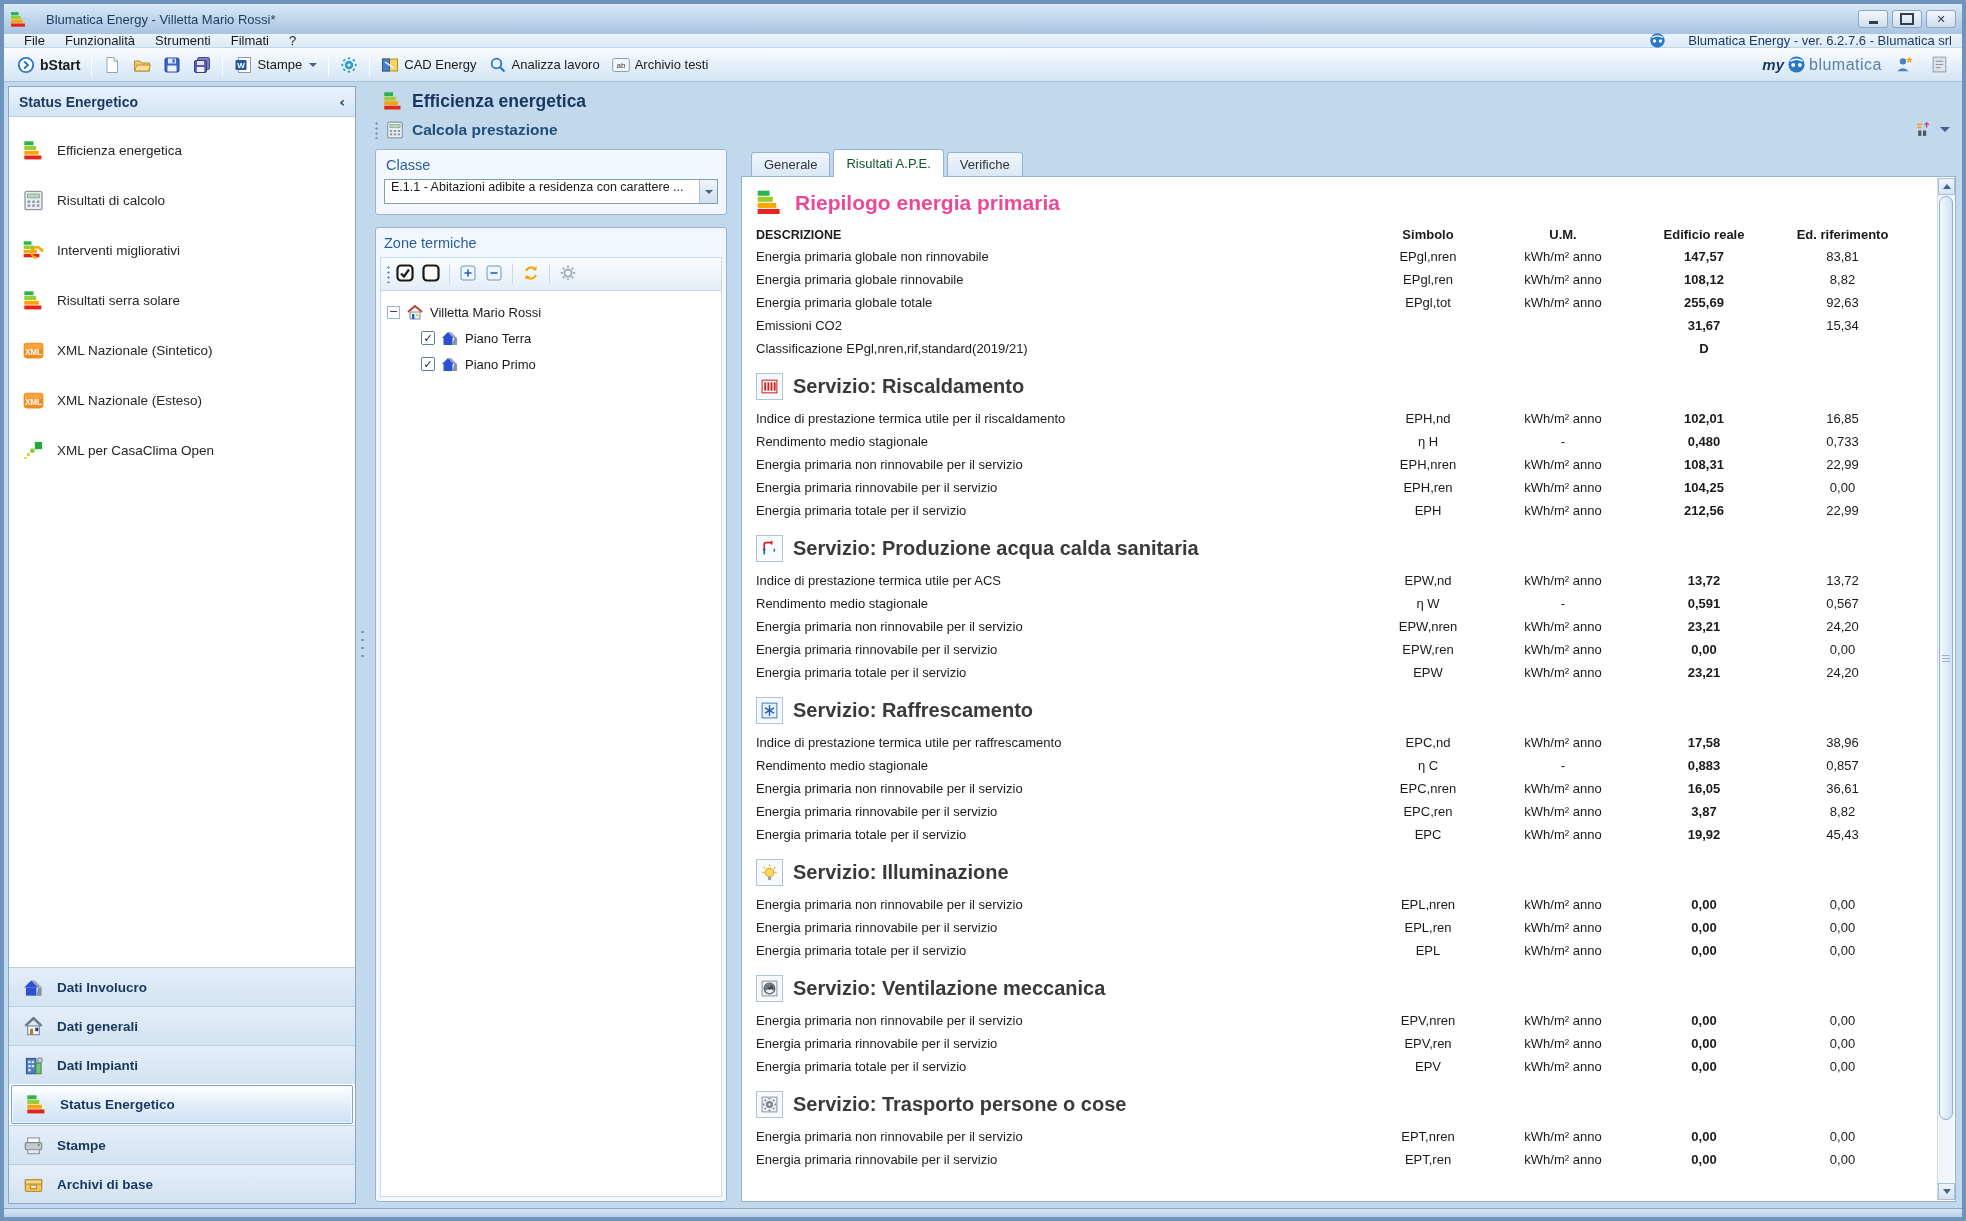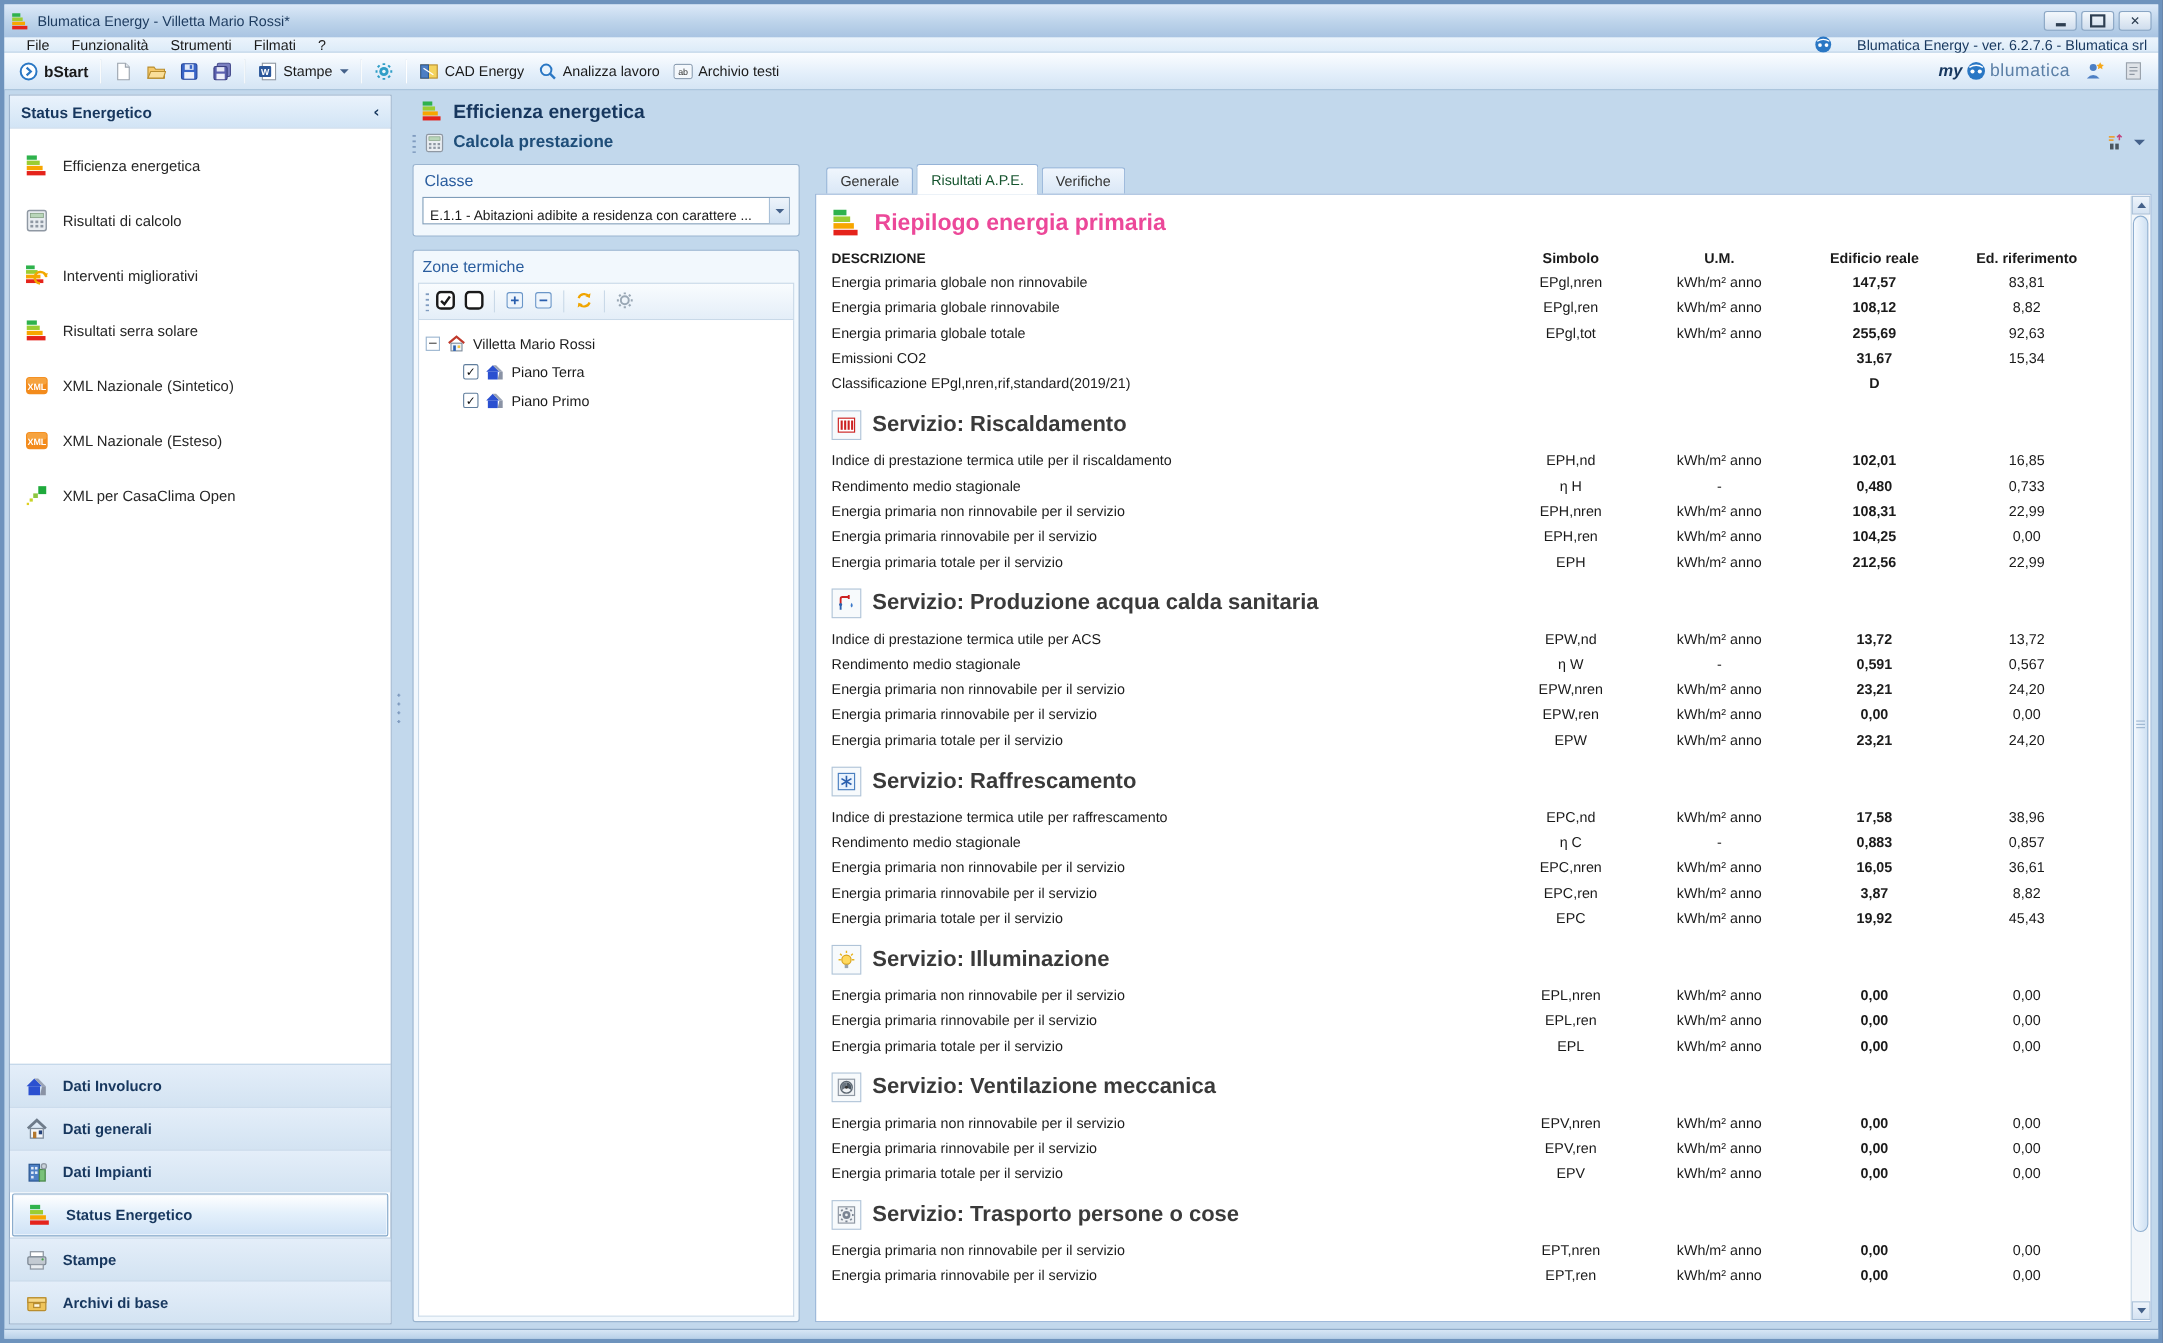--- a/index.html
+++ b/index.html
@@ -2,21 +2,21 @@
 <html><head>
 <meta charset="utf-8">
 <style>
   * { margin:0; padding:0; box-sizing:border-box; }
   html,body { width:1966px; height:1221px; overflow:hidden; }
   body { font-family:"Liberation Sans", sans-serif; font-size:13px; color:#1a1a1a; background:#7f9bbf; }
 
   .window { position:absolute; inset:0; border:4px solid #6e93bd; outline:1px solid #33527a; background:#c2d8ec; display:flex; flex-direction:column; }
 
   
-  .titlebar { height:30px; background:linear-gradient(#dce9f8,#bcd3ea 55%,#a9c4e2); display:flex; align-items:center; padding:0 6px; flex:0 0 auto; }
+  .titlebar { height:30px; background:linear-gradient(#dce9f8,#bcd3ea 55%,#a9c4e2); display:flex; align-items:center; padding:0 6px; flex:0 0 auto;gap:12px; }
   .titlebar .ic svg { width:17px; height:17px; display:block; }
   .title-text { margin-left:7px; font-size:13px; color:#1c3a5e; }
   .win-controls { margin-left:auto; display:flex; gap:4px; }
   .win-btn { width:30px; height:18px; border:1px solid #8aa6c4; border-radius:3px; background:linear-gradient(#f4f8fc,#cfdded); display:flex; align-items:center; justify-content:center; cursor:default; }
   .win-btn.minimize::before { content:""; width:9px; height:3px; background:#2e3f52; margin-top:7px; }
   .win-btn.maximize::before { content:""; width:10px; height:8px; border:2px solid #2e3f52; }
   .win-btn.close::before { content:"\2715"; font-family:"DejaVu Sans",sans-serif; font-size:11px; font-weight:bold; color:#2e3f52; }
 
   
   .menubar { height:14px; background:linear-gradient(#ecf4fc,#dcebf8); border-bottom:1px solid #c2d5e8; display:flex; align-items:center; padding:0 10px; flex:0 0 auto; }
@@ -74,21 +74,21 @@
   .ws-action-right { margin-left:auto; display:flex; align-items:center; gap:8px; }
   .ws-action-right .ic svg { width:17px; height:17px; display:block; }
   .caret-down { width:0; height:0; border-left:5px solid transparent; border-right:5px solid transparent; border-top:5px solid #44618a; }
   .ws-body { flex:1 1 auto; display:flex; gap:14px; padding:6px 2px 2px 6px; min-height:0; }
 
   
   .left-col { width:352px; flex:0 0 auto; display:flex; flex-direction:column; min-height:0; }
   .groupbox { border:1px solid #9ab4cf; border-radius:3px; background:#f2f8fd; padding:4px 8px 10px; }
   .gb-title { font-size:14.5px; font-weight:bold; color:#2a5d9e; padding:3px 2px 6px; font-weight:normal; }
   .gb-title { font-weight:normal; }
-  .combo { height:25px; background:#fff; border:1px solid #7f9db9; display:flex; align-items:flex-end; }
+  .combo { height:25px; background:#fff; border:1px solid #7f9db9; display:flex; align-items:flex-start; }
   .combo .val { flex:1; padding:0 6px; font-size:12.5px; color:#1a1a1a; white-space:nowrap; overflow:hidden; }
   .combo .drop { width:18px; height:100%; border-left:1px solid #a9c0d8; background:linear-gradient(#eef4fb,#cfe0f1); display:flex; align-items:center; justify-content:center; }
   .combo .drop::before { content:""; width:0; height:0; border-left:4px solid transparent; border-right:4px solid transparent; border-top:4px solid #44618a; }
   .groupbox.zone { margin-top:12px; flex:1 1 auto; display:flex; flex-direction:column; padding:4px 4px 4px; min-height:0; }
   .zone-toolbar { height:34px; background:linear-gradient(#f9fcfe,#e4eef8); border:1px solid #c9d9e8; display:flex; align-items:center; gap:4px; padding:0 6px; flex:0 0 auto; }
   .zone-toolbar .zt-btn { padding:2px; border-radius:2px; }
   .zone-toolbar .ic svg { width:18px; height:18px; display:block; }
   .zt-sep { width:1px; height:20px; background:#c9d9e8; margin:0 3px; }
   .tree { flex:1 1 auto; background:#fff; border:1px solid #c9d9e8; border-top:none; padding:8px 6px; overflow:hidden; }
   .tree-row { display:flex; align-items:center; gap:6px; height:26px; }

